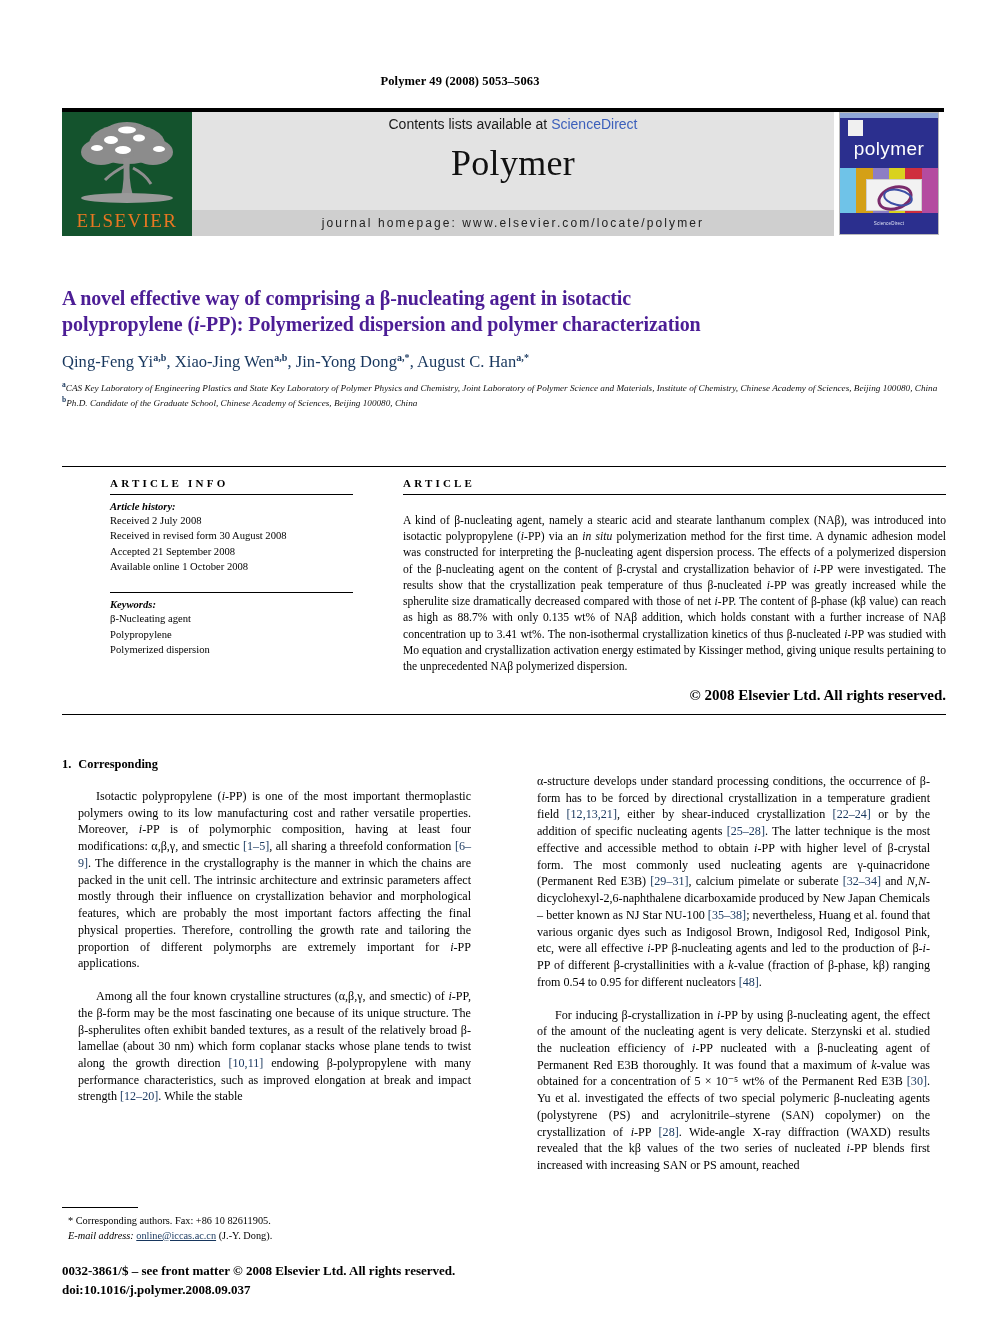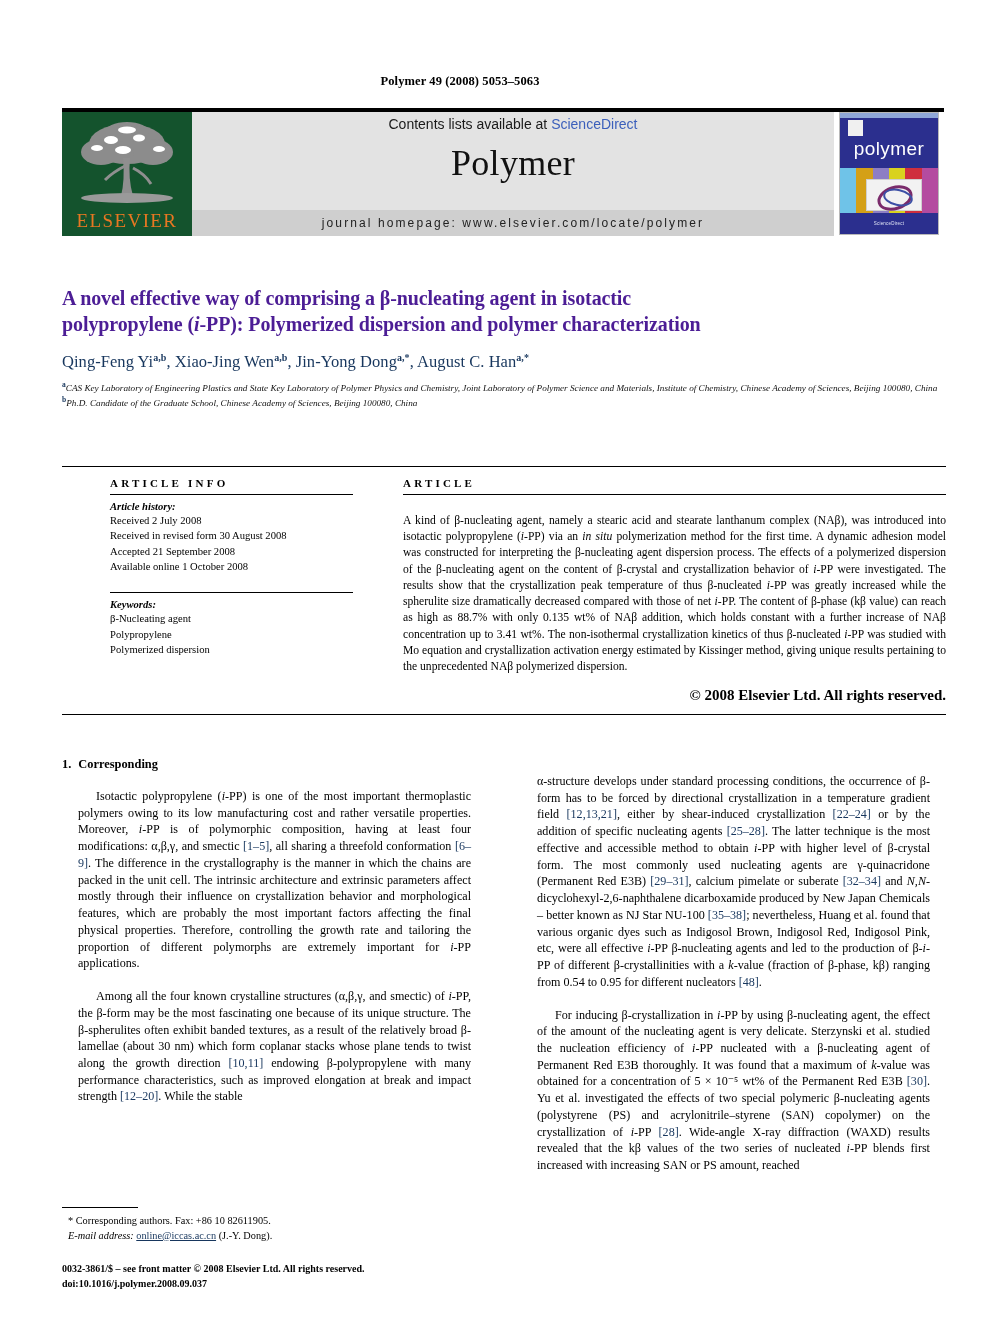--- a/index.html
+++ b/index.html
@@ -320,21 +320,21 @@
     text-indent: -8px;
   }
   .fn-line .email-label { font-style: italic; }
   .fn-link { color: #17365d; text-decoration: underline; }
 
   .imprint {
     position: absolute;
     left: 62px;
     top: 1262px;
     width: 500px;
-    font-size: 10px;
+    font-size: 13px;
     line-height: 1.45;
     font-weight: bold;
   }
 </style>
 </head>
 <body>
 
 <div class="page">
 
   <div class="runninghead">Polymer 49 (2008) 5053–5063</div>

